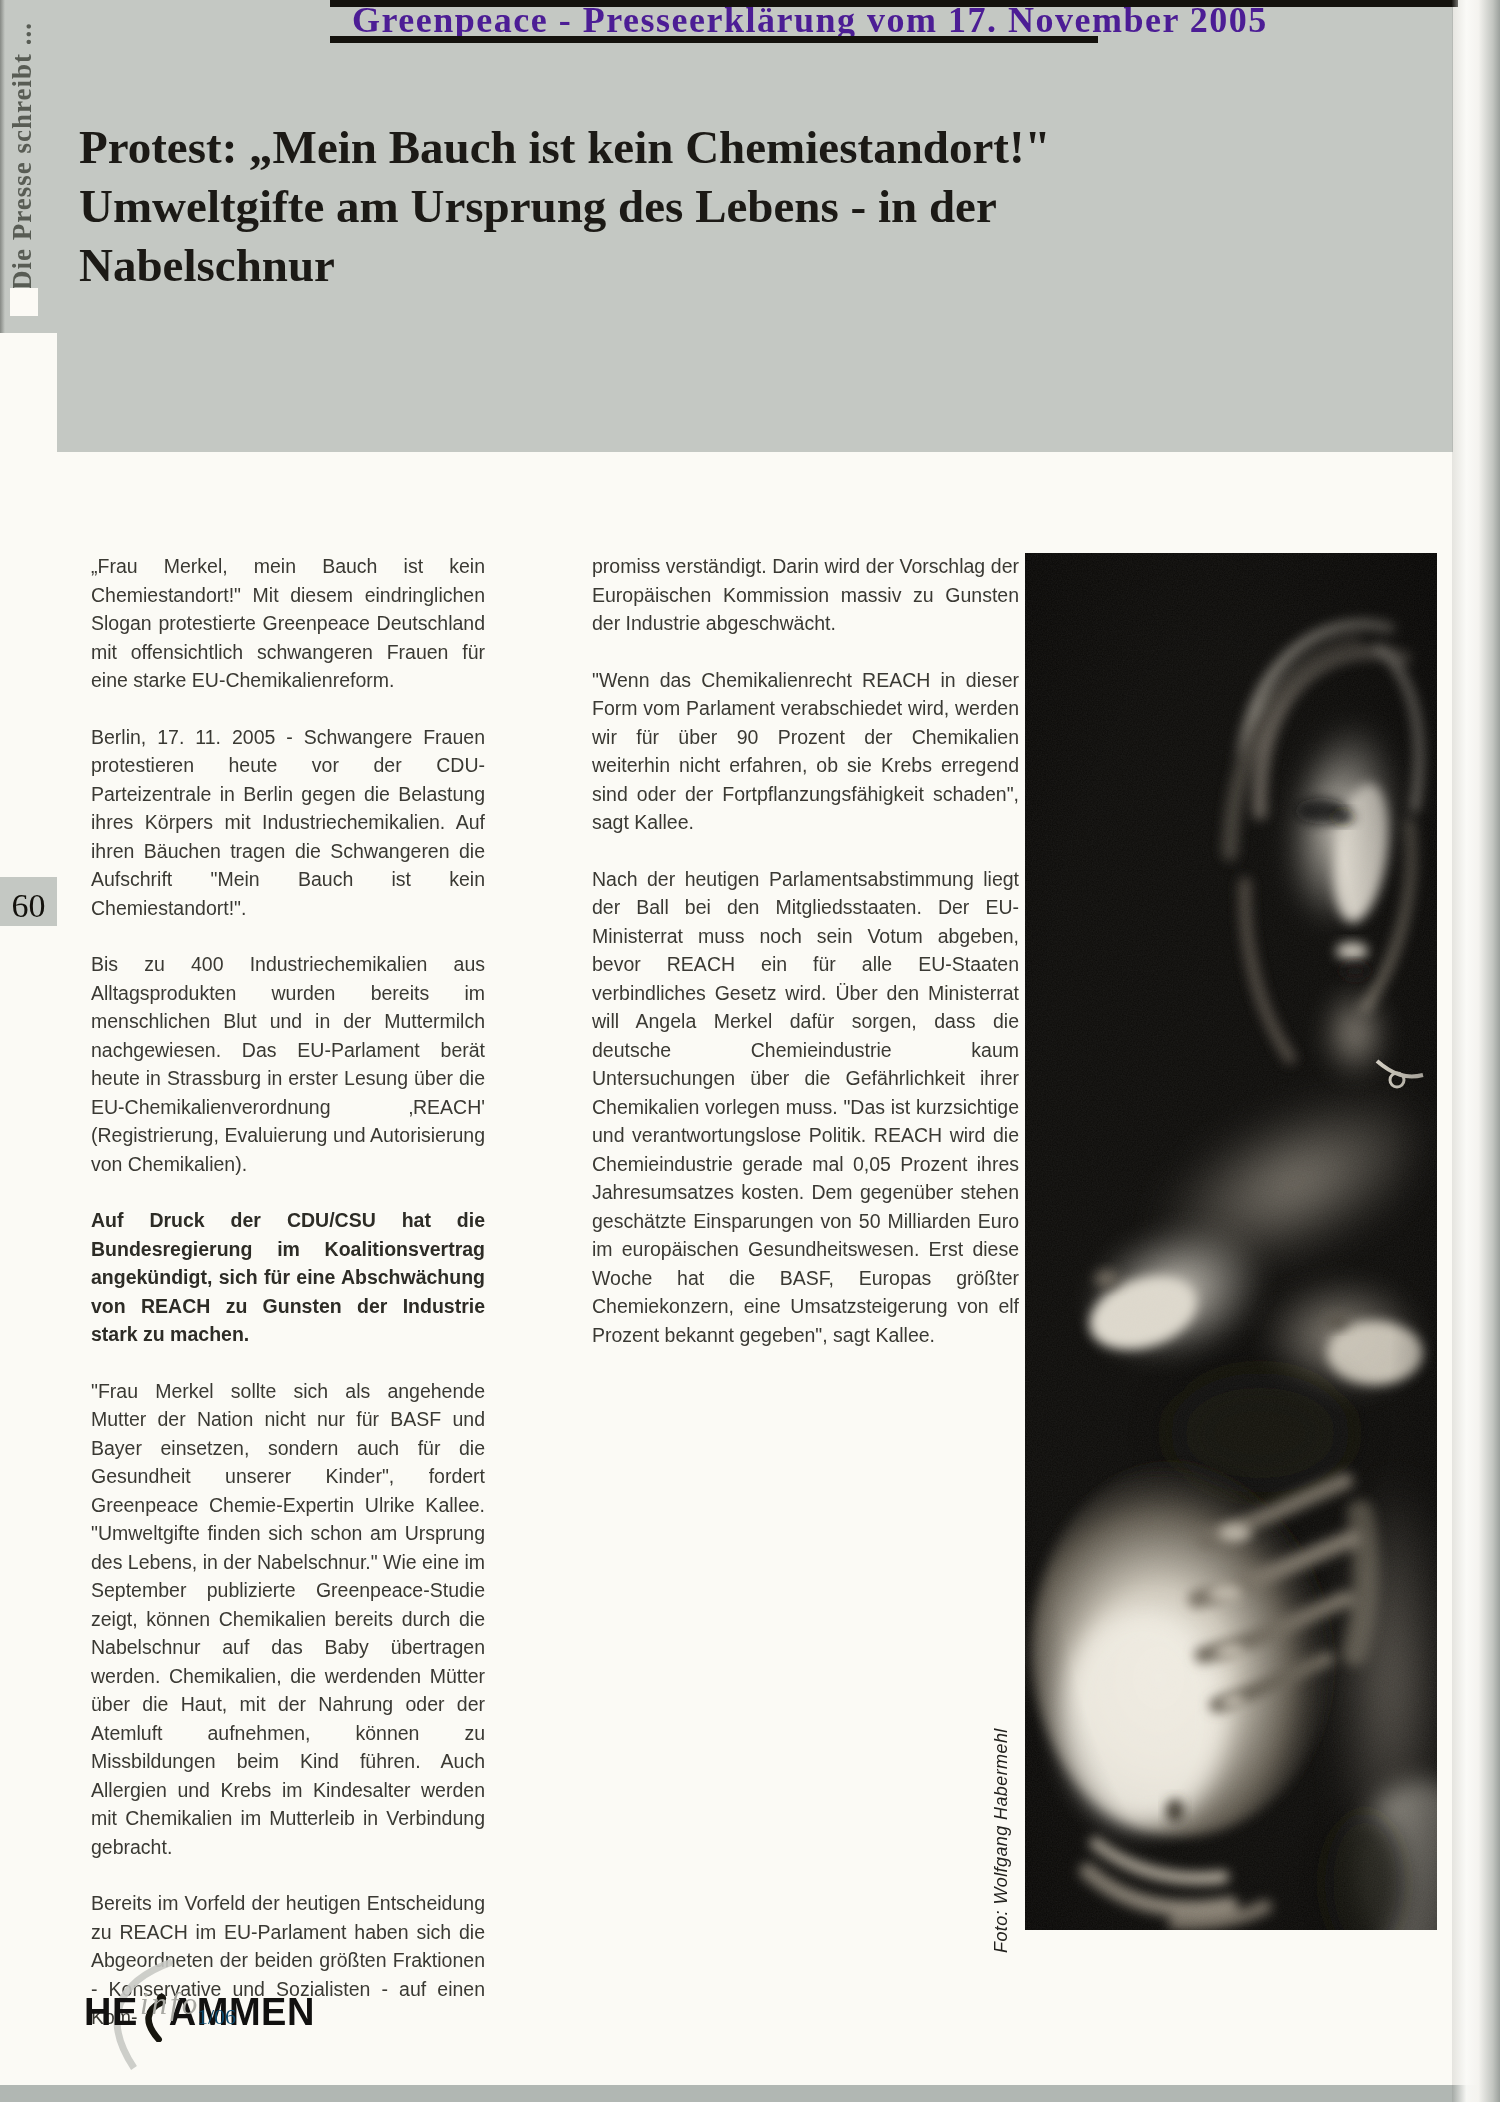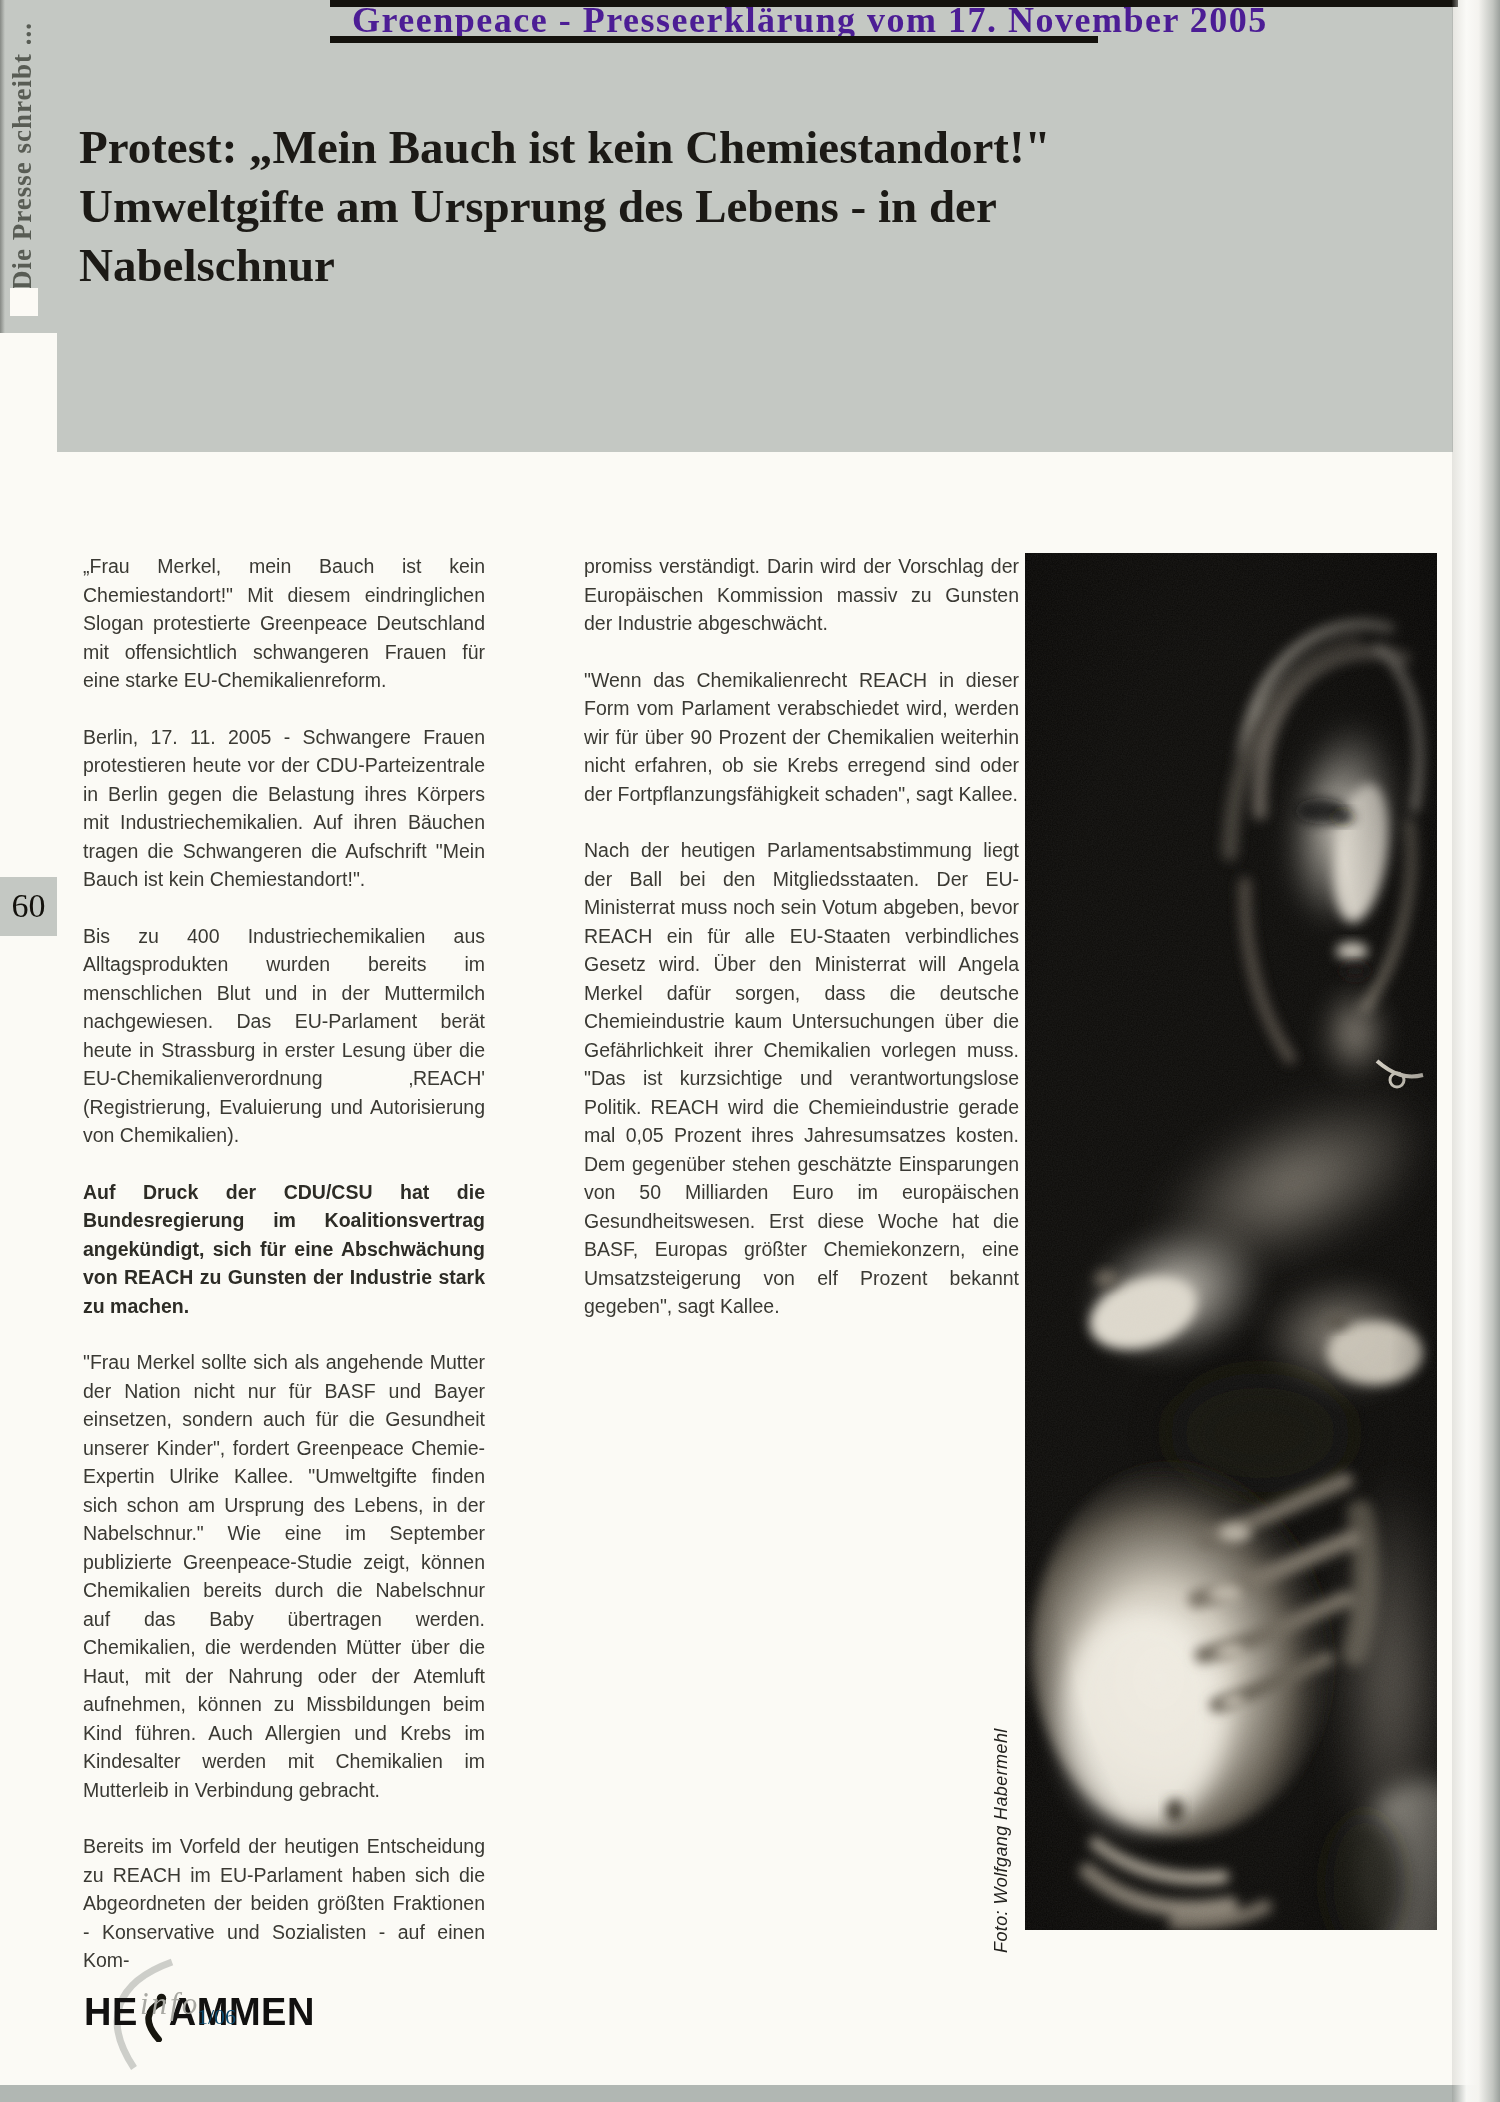--- a/index.html
+++ b/index.html
@@ -28,25 +28,25 @@
     letter-spacing:1.5px; color:#4c1d95; white-space:nowrap;
   }
   .rule-mid { position:absolute; left:330px; top:36px; width:768px; height:7px; background:#14120d; }
 
   .article-title {
     position:absolute; left:75px; top:114px; width:1015px; margin:4px;
     font-family:"Liberation Serif", serif; font-weight:600; font-size:47px; line-height:59px;
     color:#1c1a16; white-space:pre-line;
   }
 
-  .page-badge { position:absolute; left:0; top:877px; width:57px; height:59px; background:#c4c8c3; text-align:center; }
+  .page-badge { position:absolute; left:0; top:877px; width:57px; height:49px; background:#c4c8c3; text-align:center; }
   .page-badge span { font-family:"Liberation Serif", serif; font-size:34px; line-height:58px; color:#14120d; }
 
   .col { position:absolute; top:552px; font-size:19.5px; line-height:28.5px; text-align:justify; color:#3a3933; }
-  .col p { margin:0 0 28px 8px; }
+  .col p { margin:0 0 28px 16px; }
   .col1 { left:75px; width:410px; }
   .col2 { left:576px; width:443px; }
   .col p.bold { font-weight:bold; color:#2d2c26; }
 
   .photo-frame { position:absolute; left:1025px; top:553px; width:412px; height:1377px; background:#0c0b09; }
   .photo-frame svg { display:block; }
 
   .photo-credit {
     position:absolute; left:991px; top:1953px; width:264px;
     transform:rotate(-90deg); transform-origin:0 0;

